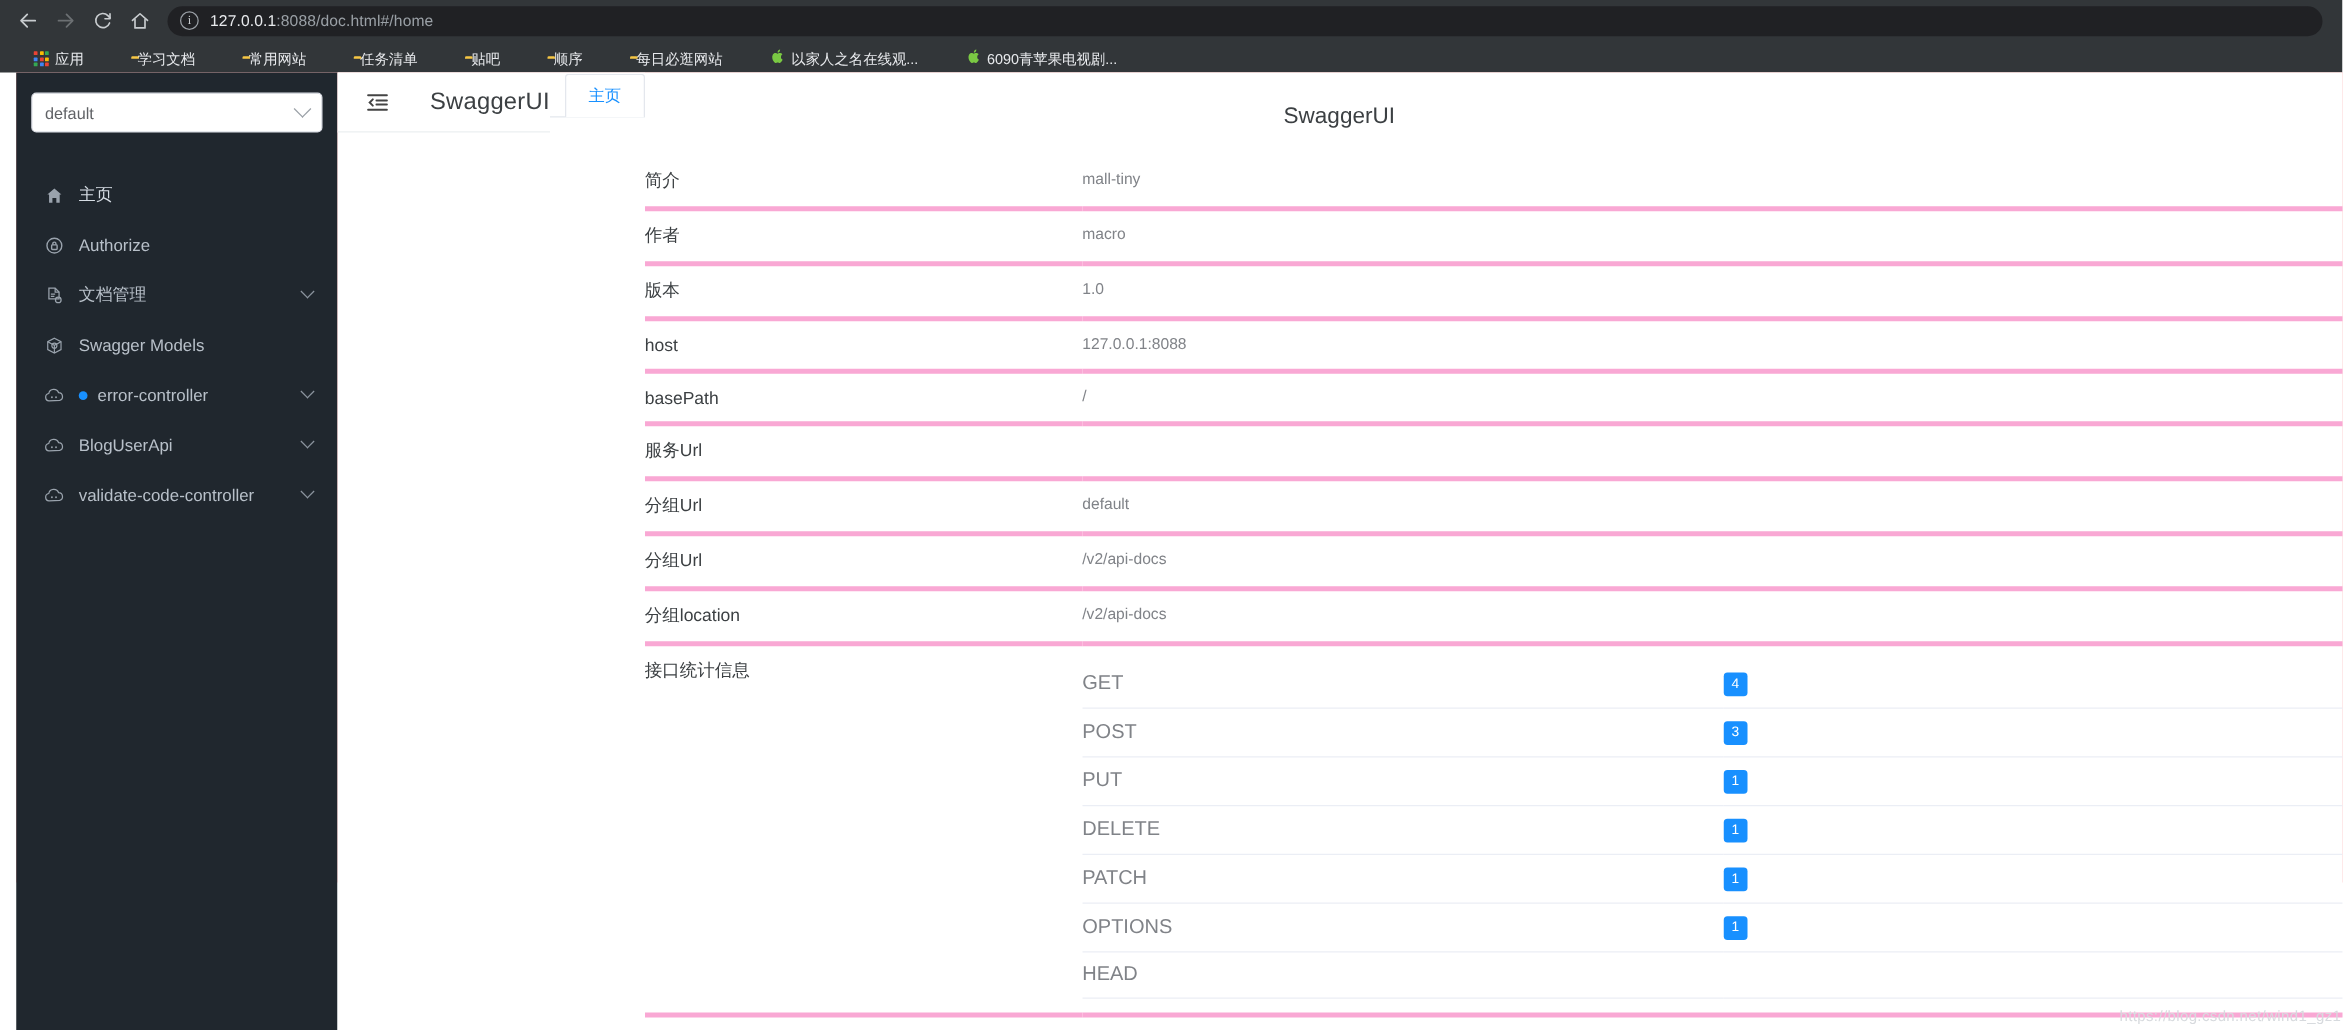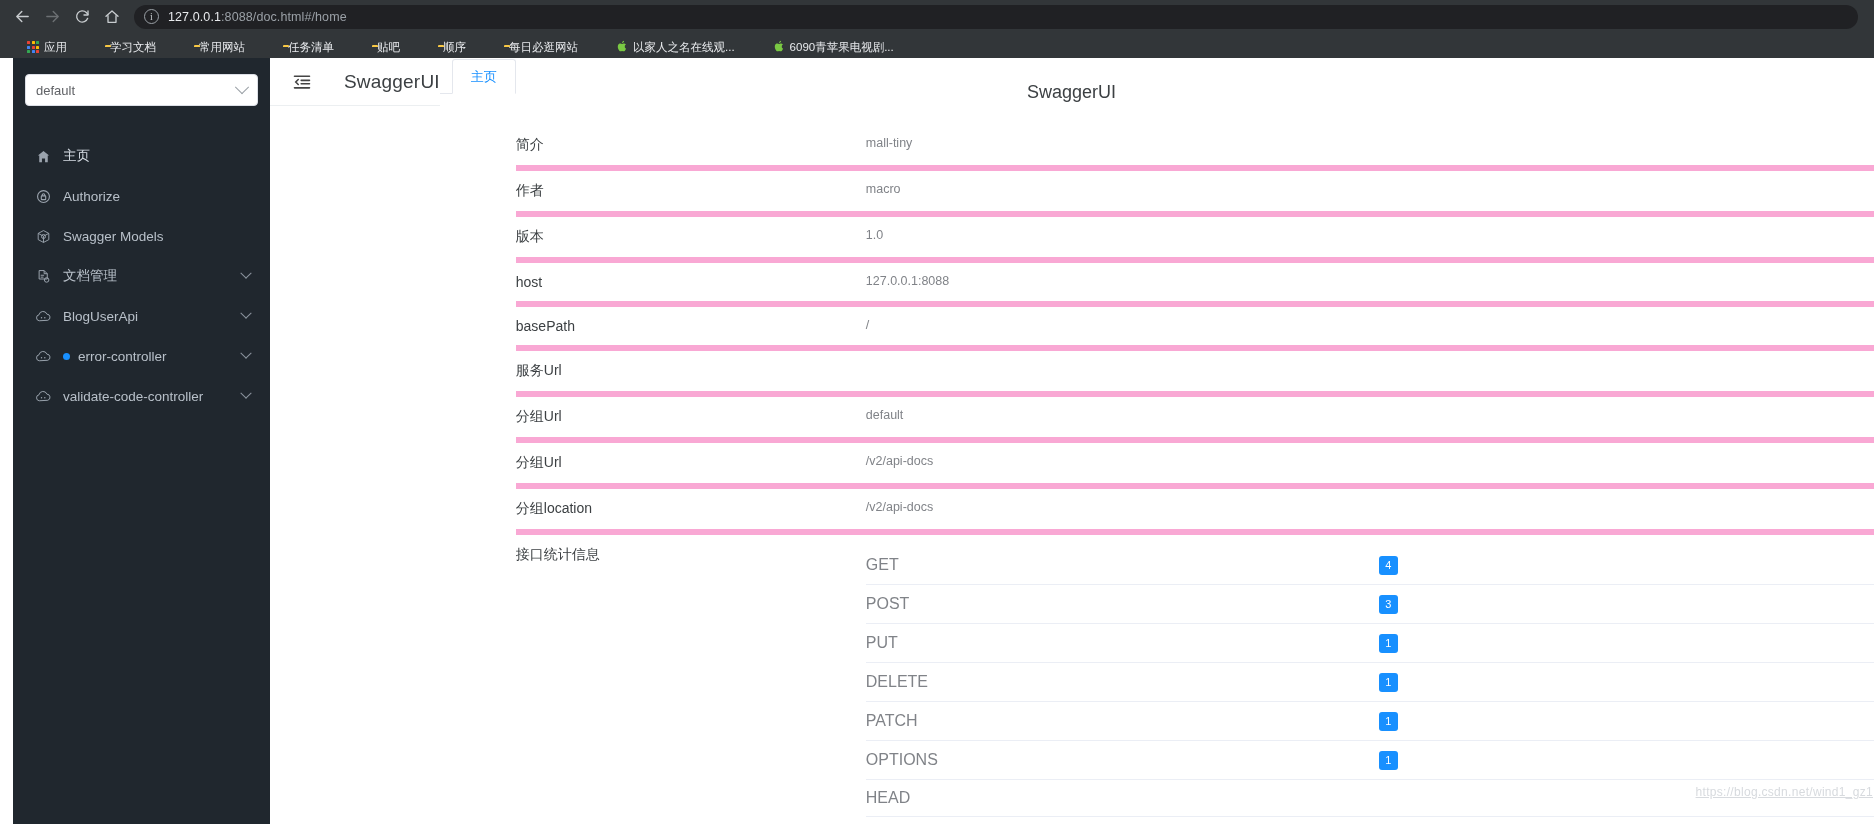--- a/index.html
+++ b/index.html
@@ -257,21 +257,21 @@
     margin: 0 0 22px 0;
     font-weight: normal;
     padding-right: 260px;
   }
   table.info {
     width: 100%;
     border-collapse: collapse;
     table-layout: fixed;
   }
   table.info td {
-    border-bottom: 6px solid #f9a8d4;
+    border-bottom: 4px solid #f9a8d4;
     padding: 11px 10px 11px 0;
     vertical-align: top;
   }
   td.key {
     width: 350px;
     padding-left: 100px;
     font-size: 14px;
     color: #3c4043;
   }
   td.val {
@@ -304,26 +304,25 @@
     padding: 0 5px;
     background: #1890ff;
     color: #fff;
     font-size: 11px;
     text-align: center;
     border-radius: 3px;
   }
   #watermark {
     position: absolute;
     right: 14px;
-    bottom: 25px;
+    bottom: 4px;
     font-size: 12px;
     color: #d7dade;
     letter-spacing: 0.3px;
     white-space: nowrap;
-    text-decoration: underline;
   }
 </style>
 </head>
 <body>
 
 <div id="browser-chrome">
 
   <div id="toolbar">
     <div class="nav-btn">
       <svg width="17" height="17" viewBox="0 0 24 24" fill="none" stroke="currentColor" stroke-width="2" stroke-linecap="round" stroke-linejoin="round">
@@ -454,66 +453,66 @@
               <circle cx="12" cy="12" r="9.5"></circle>
               <rect x="8.5" y="11" width="7" height="6" rx="1"></rect>
               <path d="M10 11V9.5a2 2 0 0 1 4 0V11"></path>
             </svg>
         </span>
         <span class="mi-label">Authorize</span>
       </div>
 
       <div class="menu-item">
         <span class="mi-icon">
-          <svg width="15" height="15" viewBox="0 0 24 24" fill="none" stroke="currentColor" stroke-width="1.5">
-              <path d="M12 2.5 20.5 7v10L12 21.5 3.5 17V7z"></path>
-              <path d="M3.5 7 12 11.5 20.5 7"></path>
-              <path d="M12 11.5v10"></path>
-              <circle cx="12" cy="12" r="3.2"></circle>
-            </svg>
-        </span>
-        <span class="mi-label">Swagger Models</span>
-      </div>
-
-      <div class="menu-item">
-        <span class="mi-icon">
           <svg width="15" height="15" viewBox="0 0 24 24" fill="none" stroke="currentColor" stroke-width="1.6">
               <path d="M5 2.5h8l5 5V16h-13z"></path>
               <path d="M13 2.5V7.5h5"></path>
               <line x1="7.5" y1="10" x2="13" y2="10"></line>
               <line x1="7.5" y1="13" x2="12" y2="13"></line>
               <circle cx="17" cy="17.5" r="3.6"></circle>
             </svg>
         </span>
         <span class="mi-label">文档管理</span>
         <span class="mi-arrow"></span>
       </div>
 
       <div class="menu-item">
         <span class="mi-icon">
-          <svg width="17" height="15" viewBox="0 0 26 20" fill="none" stroke="currentColor" stroke-width="1.5">
-              <path d="M6.5 16.5a4.6 4.6 0 0 1-.4-9.1 6.3 6.3 0 0 1 12.1-1 4.8 4.8 0 0 1 1.3 9.4z"></path>
-              <circle cx="10" cy="12" r="1.1" fill="currentColor" stroke="none"></circle>
-              <circle cx="15" cy="12" r="1.1" fill="currentColor" stroke="none"></circle>
+          <svg width="15" height="15" viewBox="0 0 24 24" fill="none" stroke="currentColor" stroke-width="1.5">
+              <path d="M12 2.5 20.5 7v10L12 21.5 3.5 17V7z"></path>
+              <path d="M3.5 7 12 11.5 20.5 7"></path>
+              <path d="M12 11.5v10"></path>
+              <circle cx="12" cy="12" r="3.2"></circle>
             </svg>
         </span>
-        <span class="mi-label">BlogUserApi</span>
-        <span class="mi-arrow"></span>
+        <span class="mi-label">Swagger Models</span>
       </div>
 
       <div class="menu-item">
         <span class="mi-icon">
           <svg width="17" height="15" viewBox="0 0 26 20" fill="none" stroke="currentColor" stroke-width="1.5">
               <path d="M6.5 16.5a4.6 4.6 0 0 1-.4-9.1 6.3 6.3 0 0 1 12.1-1 4.8 4.8 0 0 1 1.3 9.4z"></path>
               <circle cx="10" cy="12" r="1.1" fill="currentColor" stroke="none"></circle>
               <circle cx="15" cy="12" r="1.1" fill="currentColor" stroke="none"></circle>
             </svg>
         </span>
         <span class="mi-dot"></span>
         <span class="mi-label">error-controller</span>
+        <span class="mi-arrow"></span>
+      </div>
+
+      <div class="menu-item">
+        <span class="mi-icon">
+          <svg width="17" height="15" viewBox="0 0 26 20" fill="none" stroke="currentColor" stroke-width="1.5">
+              <path d="M6.5 16.5a4.6 4.6 0 0 1-.4-9.1 6.3 6.3 0 0 1 12.1-1 4.8 4.8 0 0 1 1.3 9.4z"></path>
+              <circle cx="10" cy="12" r="1.1" fill="currentColor" stroke="none"></circle>
+              <circle cx="15" cy="12" r="1.1" fill="currentColor" stroke="none"></circle>
+            </svg>
+        </span>
+        <span class="mi-label">BlogUserApi</span>
         <span class="mi-arrow"></span>
       </div>
 
       <div class="menu-item">
         <span class="mi-icon">
           <svg width="17" height="15" viewBox="0 0 26 20" fill="none" stroke="currentColor" stroke-width="1.5">
               <path d="M6.5 16.5a4.6 4.6 0 0 1-.4-9.1 6.3 6.3 0 0 1 12.1-1 4.8 4.8 0 0 1 1.3 9.4z"></path>
               <circle cx="10" cy="12" r="1.1" fill="currentColor" stroke="none"></circle>
               <circle cx="15" cy="12" r="1.1" fill="currentColor" stroke="none"></circle>
             </svg>

